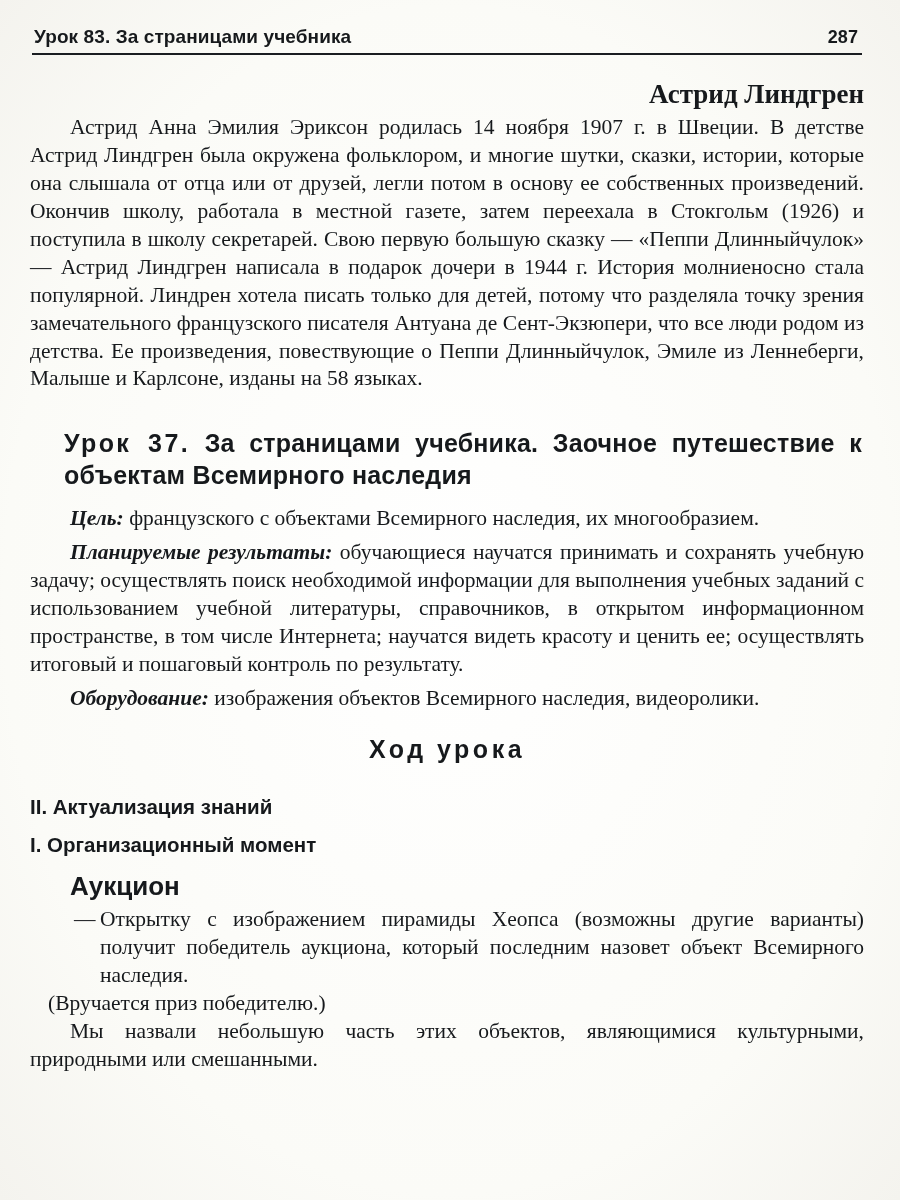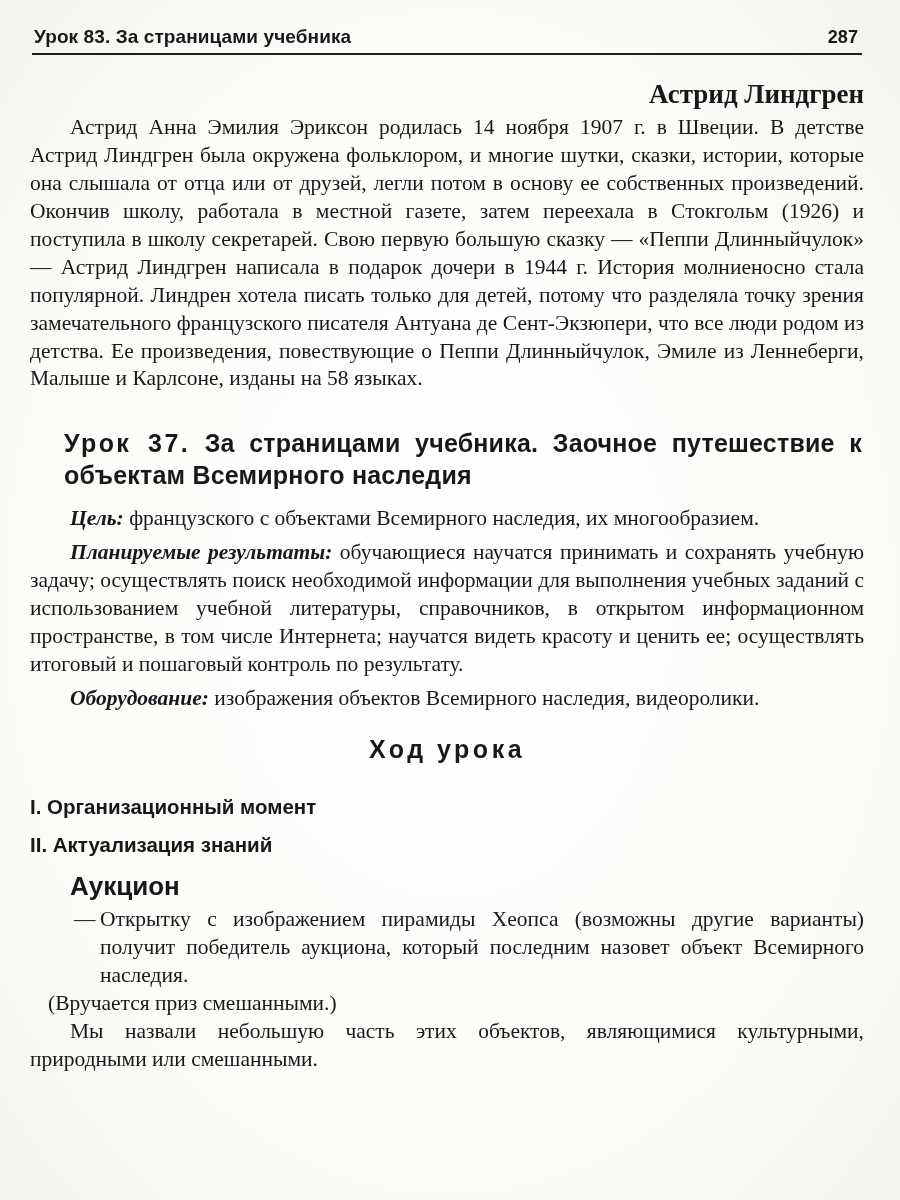--- a/index.html
+++ b/index.html
@@ -151,27 +151,27 @@
   <div style="height:6px"></div>
 
   <p class="indent"><span class="bold-ital">Планируемые результаты:</span><span> обучающиеся научатся принимать и сохранять учебную задачу; осуществлять поиск необходимой информации для выполнения учебных заданий с использованием учебной литературы, справочников, в открытом информационном пространстве, в том числе Интернета; научатся видеть красоту и ценить ее; осуществлять итоговый и пошаговый контроль по результату.</span></p>
 
   <div style="height:6px"></div>
 
   <p class="indent"><span class="bold-ital">Оборудование:</span><span> изображения объектов Всемирного наследия, видеоролики.</span></p>
 
   <div class="hod">Ход урока</div>
 
+  <div class="sec">II. Актуализация знаний</div>
   <div class="sec">I. Организационный момент</div>
-  <div class="sec">II. Актуализация знаний</div>
 
   <div class="sub">Аукцион</div>
 
   <div class="dash-item">
     <span class="dash">—</span>
     <span class="dash-text">Открытку с изображением пирамиды Хеопса (возможны другие варианты) получит победитель аукциона, который последним назовет объект Всемирного наследия.</span>
   </div>
 
-  <p class="plain pad-left-sm">(Вручается приз смешанными.)</p>
+  <p class="plain pad-left-sm">(Вручается приз победителю.)</p>
 
   <p class="plain indent">Мы назвали небольшую часть этих объектов, являющимися культурными, природными или смешанными.</p>
 
 </div>
 
 </body></html>

